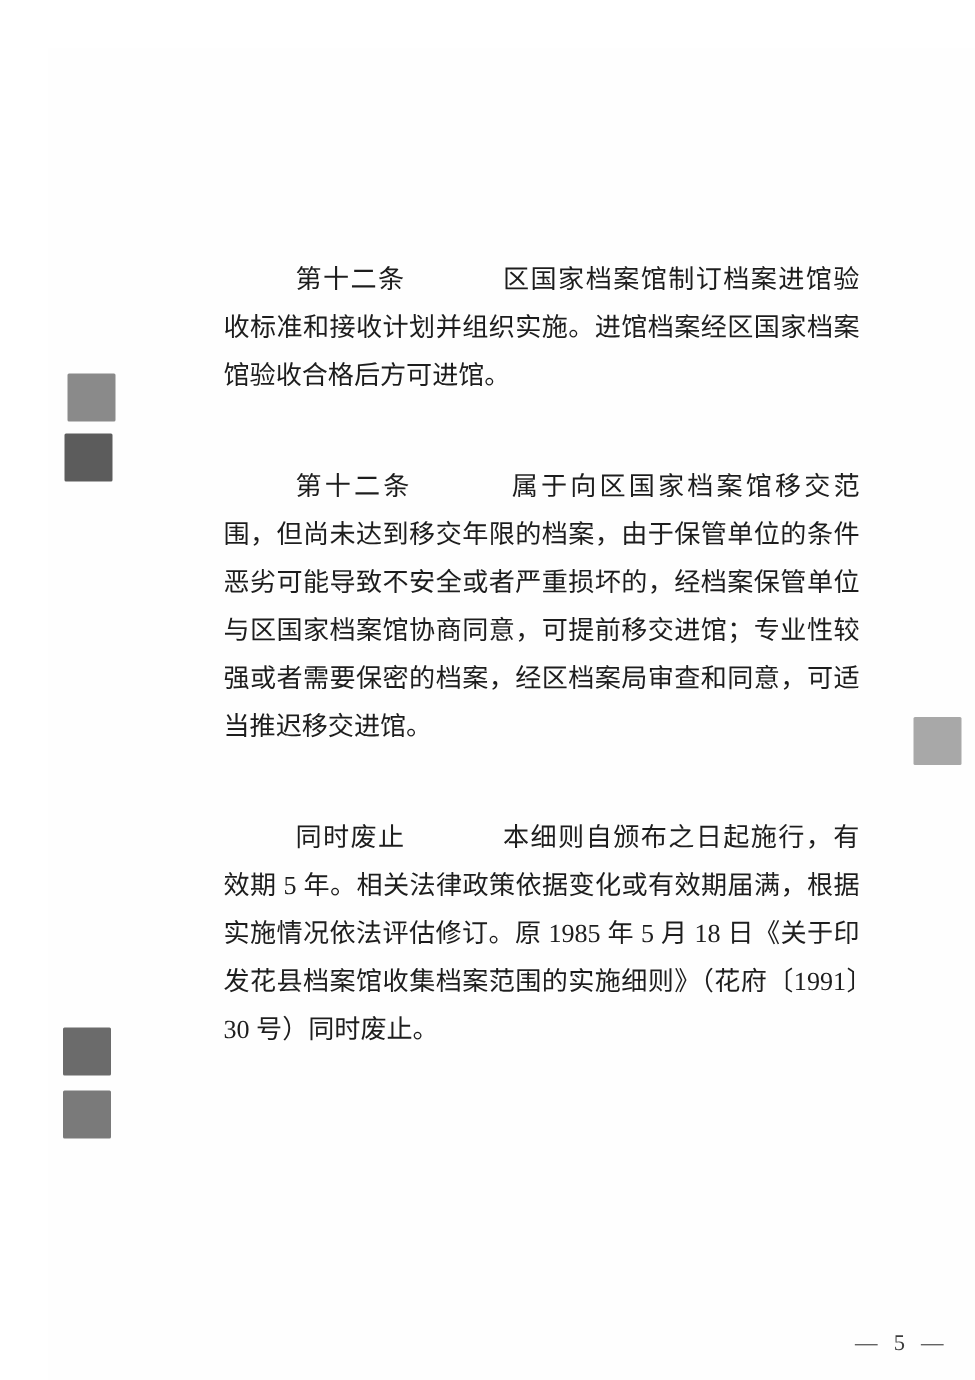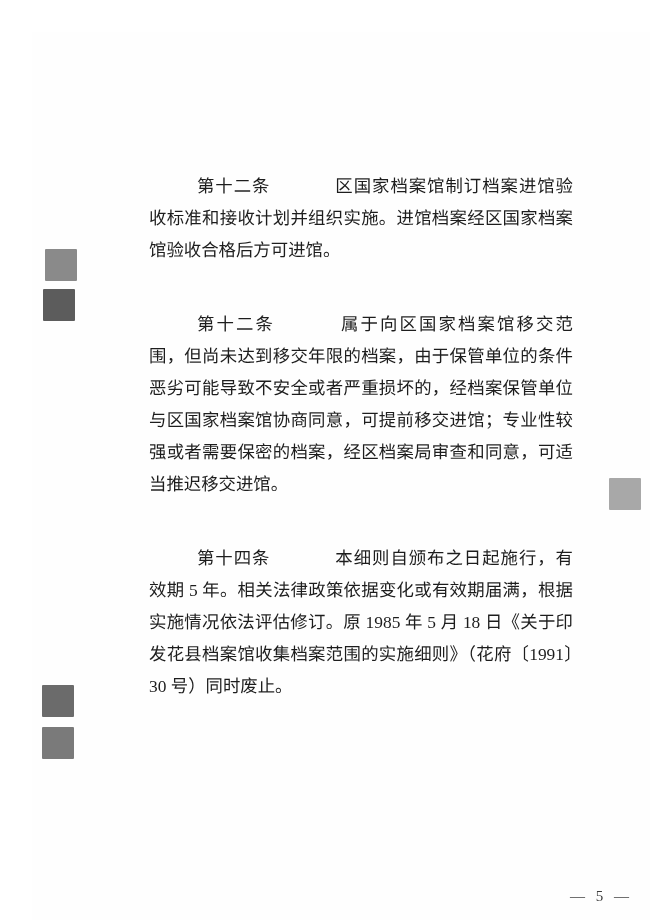--- a/index.html
+++ b/index.html
@@ -58,21 +58,21 @@
 <body>
 
 <div class="page">
 
   <main class="content">
 
     <p class="para"><span class="article-num">第十二条</span><span class="article-gap"></span><span>区国家档案馆制订档案进馆验收标准和接收计划并组织实施。进馆档案经区国家档案馆验收合格后方可进馆。</span></p>
 
     <p class="para"><span class="article-num">第十二条</span><span class="article-gap"></span><span>属于向区国家档案馆移交范围，但尚未达到移交年限的档案，由于保管单位的条件恶劣可能导致不安全或者严重损坏的，经档案保管单位与区国家档案馆协商同意，可提前移交进馆；专业性较强或者需要保密的档案，经区档案局审查和同意，可适当推迟移交进馆。</span></p>
 
-    <p class="para"><span class="article-num">第十四条</span><span class="article-gap"></span><span>本细则自颁布之日起施行，有效期 5 年。相关法律政策依据变化或有效期届满，根据实施情况依法评估修订。原 1985 年 5 月 18 日《关于印发花县档案馆收集档案范围的实施细则》（花府〔1991〕30 号）同时废止。</span></p>
+    <p class="para"><span class="article-num">同时废止</span><span class="article-gap"></span><span>本细则自颁布之日起施行，有效期 5 年。相关法律政策依据变化或有效期届满，根据实施情况依法评估修订。原 1985 年 5 月 18 日《关于印发花县档案馆收集档案范围的实施细则》（花府〔1991〕30 号）同时废止。</span></p>
 
   </main>
 
   <div class="footer"><span>— 5 —</span></div>
 
   <div class="speck" style="left:13px; top:217px; width:5px; height:5px; background:#8a8a8a;"></div>
   <div class="speck" style="left:11px; top:257px; width:6px; height:4px; background:#5c5c5c;"></div>
   <div class="speck" style="left:577px; top:446px; width:3px; height:3px; background:#a8a8a8;"></div>
   <div class="speck" style="left:10px; top:653px; width:7px; height:4px; background:#6b6b6b;"></div>
   <div class="speck" style="left:10px; top:695px; width:4px; height:5px; background:#7a7a7a;"></div>

